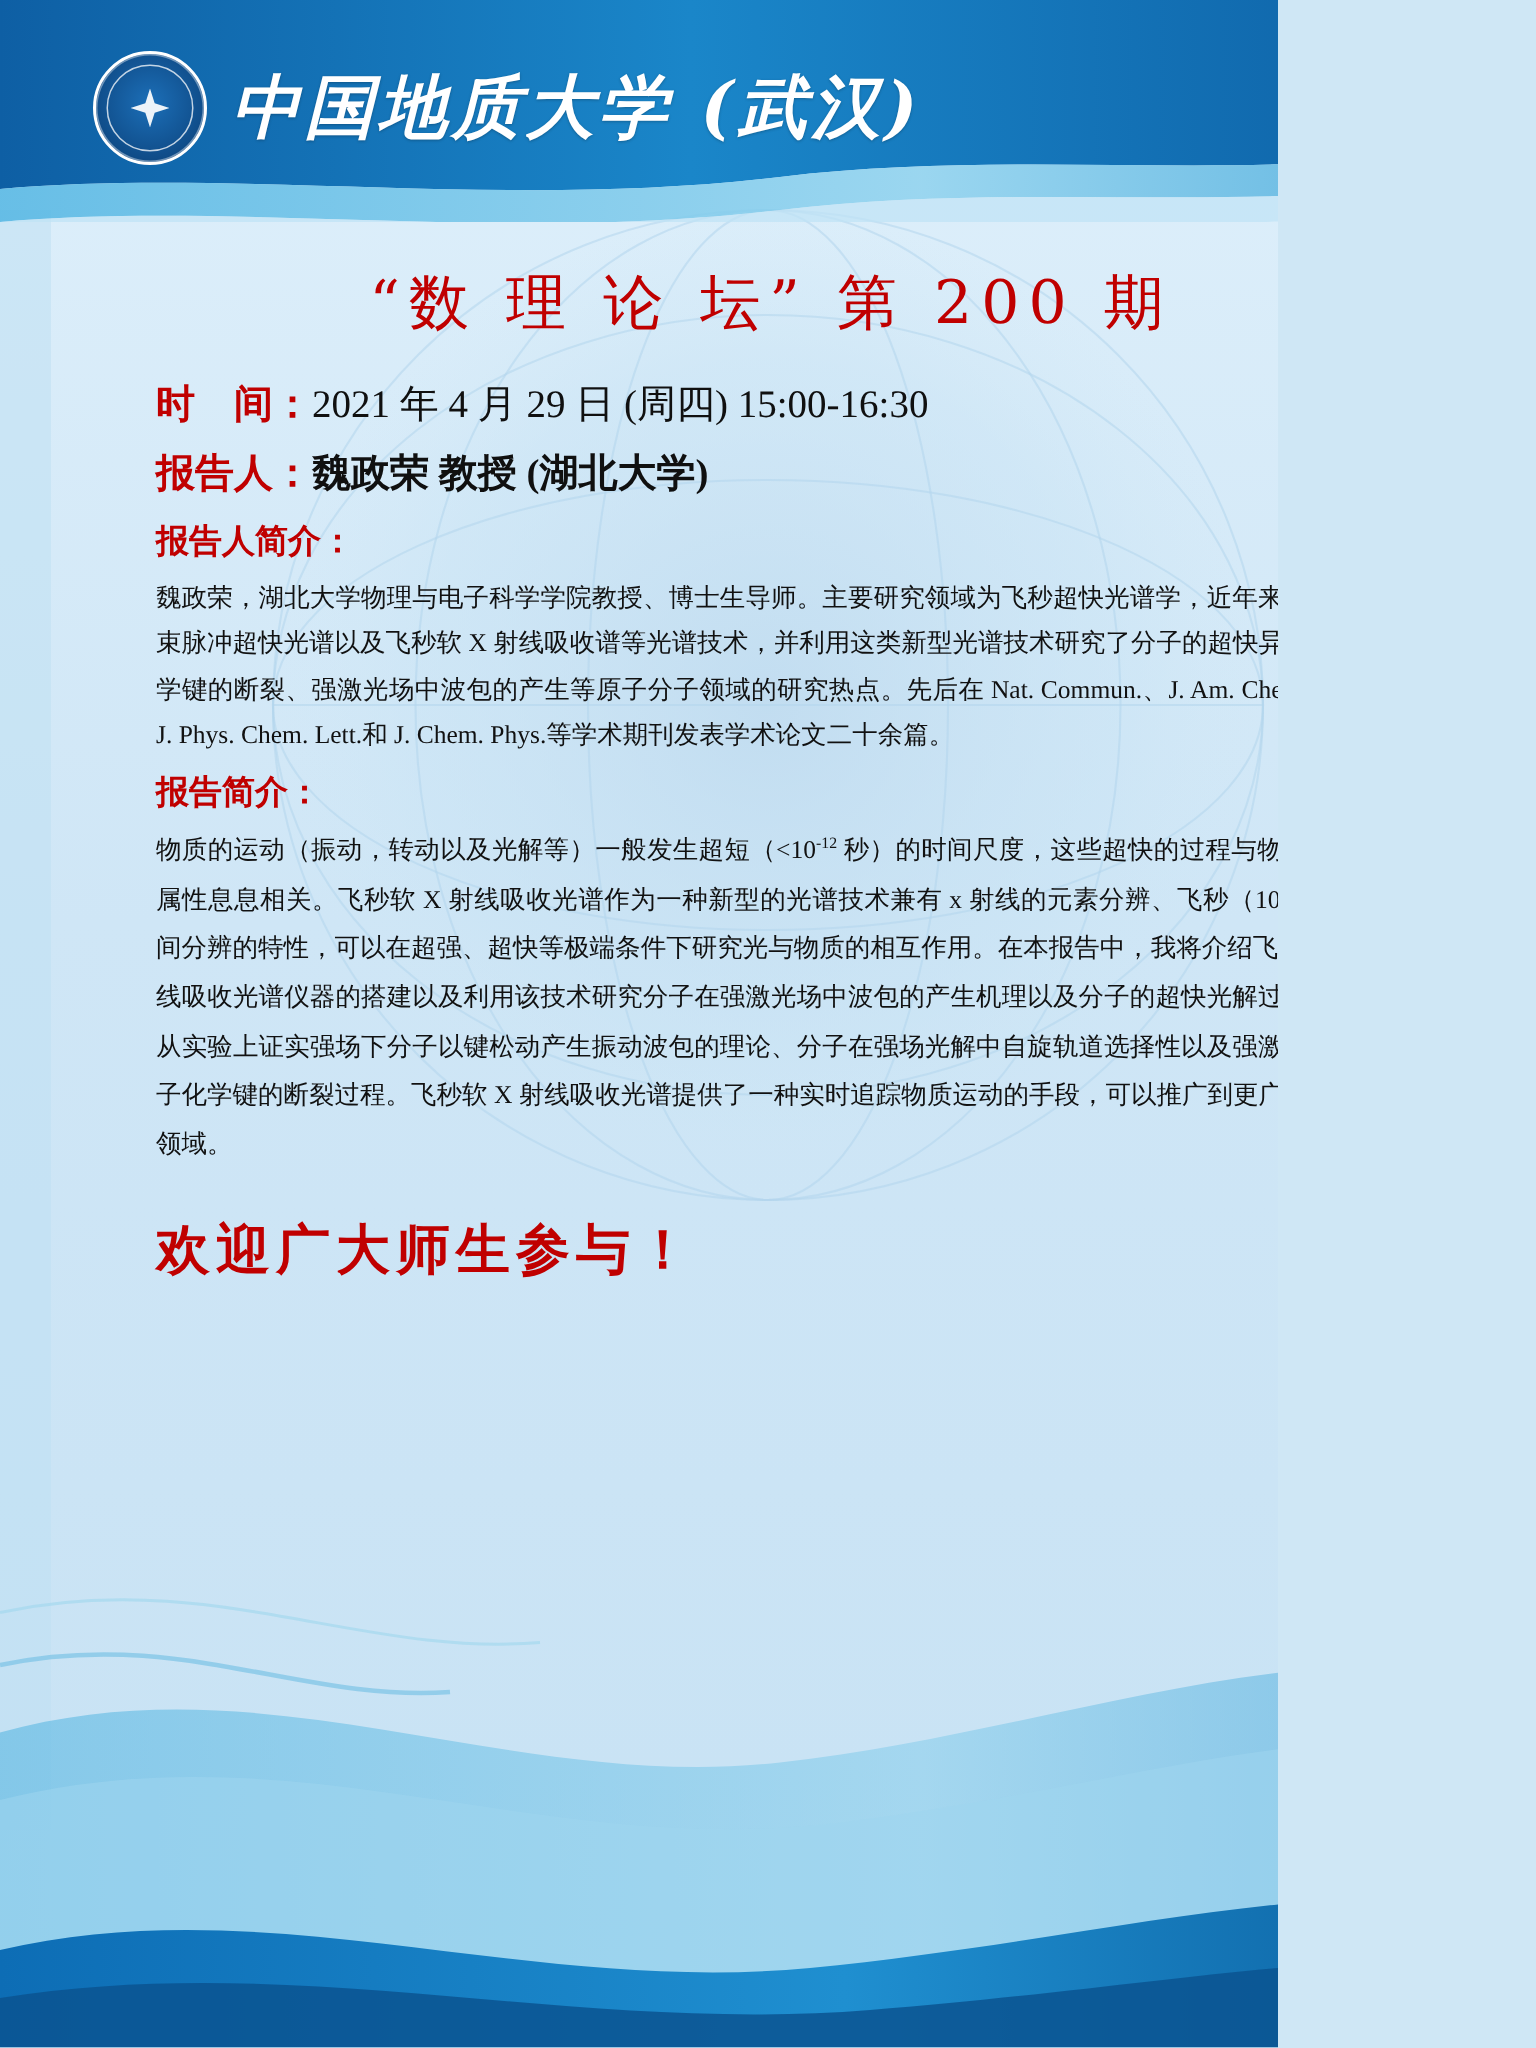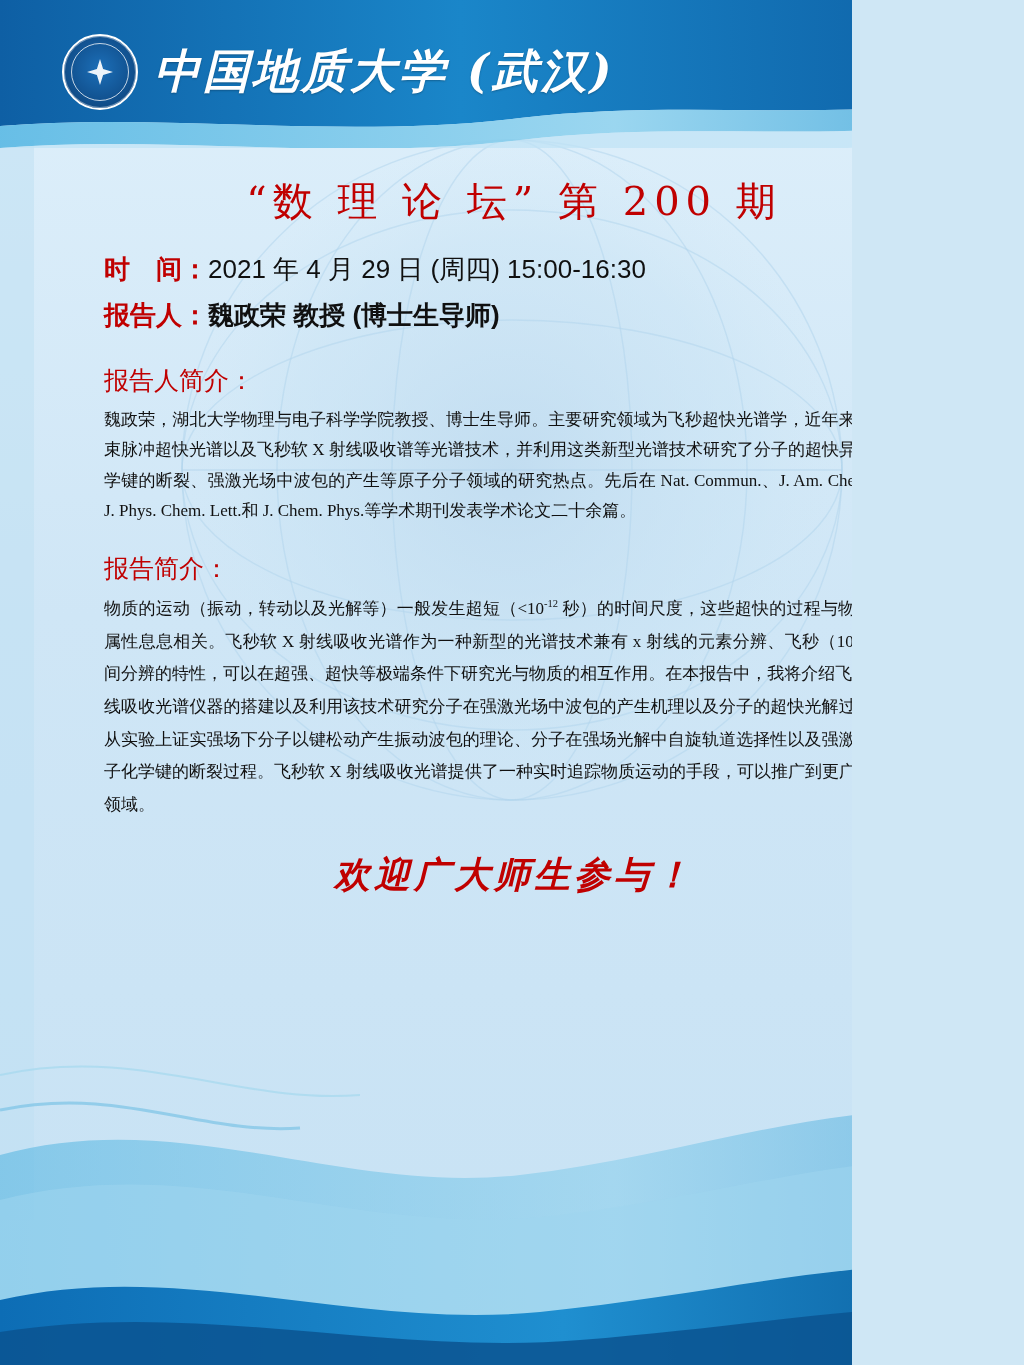--- a/index.html
+++ b/index.html
@@ -101,65 +101,64 @@
     text-align: center;
     color: #c00000;
     font-family: "DejaVu Serif", serif;
     font-weight: 400;
     font-size: 40px;
     letter-spacing: 6px;
     margin: 14px 0 18px 0;
   }
 
   .meta-line {
-    font-family: Liberation Sans, sans-serif;
+    font-family: Liberation Serif, serif;
     font-size: 26px;
     line-height: 1.75;
     color: #1a1a1a;
     white-space: nowrap;
   }
   .meta-label {
     color: #c00000;
     font-weight: 700;
   }
   .meta-value {
     color: #101010;
   }
   .meta-value.bold {
     font-weight: 700;
   }
 
   .section-head {
-    margin-top: 26px;
+    margin-top: 8px;
     margin-bottom: 8px;
     color: #c00000;
     font-family: "DejaVu Serif", serif;
-    font-weight: 400;
-    font-size: 25px;
+    font-weight: 700;
+    font-size: 22px;
   }
 
   .body-text {
     font-family: Liberation Serif, serif;
     font-size: 17px;
     line-height: 1.78;
     color: #111111;
     text-align: justify;
   }
 
   .body-text.spaced {
     line-height: 1.92;
   }
 
   .welcome {
     margin-top: 30px;
-    text-align: center;
-    color: #c00000;
-    font-family: "DejaVu Serif", serif;
-    font-weight: 700;
-    font-style: italic;
+    text-align: left;
+    color: #c00000;
+    font-family: "DejaVu Serif", serif;
+    font-weight: 700;
     font-size: 36px;
     letter-spacing: 4px;
   }
 
   .signature {
     margin-top: 26px;
     text-align: right;
     font-family: "DejaVu Serif", serif;
     font-size: 24px;
     line-height: 1.85;
@@ -251,21 +250,21 @@
   </div>
 
   <div class="content">
 
     <div class="poster-title">“数 理 论 坛” 第 200 期</div>
 
     <div class="meta-line">
       <span class="meta-label">时　间：</span><span class="meta-value">2021 年 4 月 29 日 (周四) 15:00-16:30</span>
     </div>
     <div class="meta-line">
-      <span class="meta-label">报告人：</span><span class="meta-value bold">魏政荣 教授 (博士生导师)</span>
+      <span class="meta-label">报告人：</span><span class="meta-value bold">魏政荣 教授 (湖北大学)</span>
     </div>
 
     <div class="section-head">报告人简介：</div>
     <div class="body-text">魏政荣，湖北大学物理与电子科学学院教授、博士生导师。主要研究领域为飞秒超快光谱学，近年来发展了多束脉冲超快光谱以及飞秒软 X 射线吸收谱等光谱技术，并利用这类新型光谱技术研究了分子的超快异构化、化学键的断裂、强激光场中波包的产生等原子分子领域的研究热点。先后在 Nat. Commun.、J. Am. Chem. Soc.、J. Phys. Chem. Lett.和 J. Chem. Phys.等学术期刊发表学术论文二十余篇。</div>
 
     <div class="section-head">报告简介：</div>
     <div class="body-text spaced"><span>物质的运动（振动，转动以及光解等）一般发生超短（&lt;10</span><sup>-12</sup><span> 秒）的时间尺度，这些超快的过程与物质的宏观属性息息相关。飞秒软 X 射线吸收光谱作为一种新型的光谱技术兼有 x 射线的元素分辨、飞秒（10</span><sup>-15</sup><span> 秒）时间分辨的特性，可以在超强、超快等极端条件下研究光与物质的相互作用。在本报告中，我将介绍飞秒软 X 射线吸收光谱仪器的搭建以及利用该技术研究分子在强激光场中波包的产生机理以及分子的超快光解过程，包括从实验上证实强场下分子以键松动产生振动波包的理论、分子在强场光解中自旋轨道选择性以及强激光场下分子化学键的断裂过程。飞秒软 X 射线吸收光谱提供了一种实时追踪物质运动的手段，可以推广到更广泛的研究领域。</span></div>
 
     <div class="welcome">欢迎广大师生参与！</div>
 

